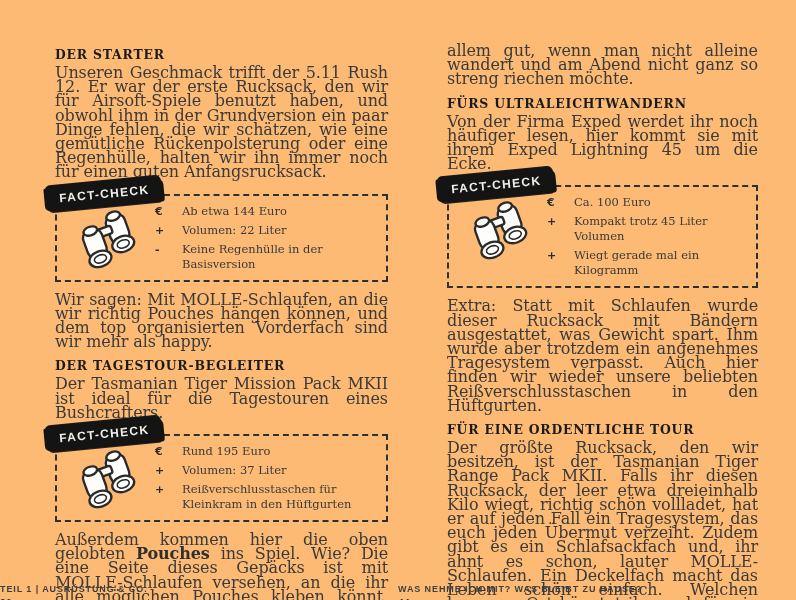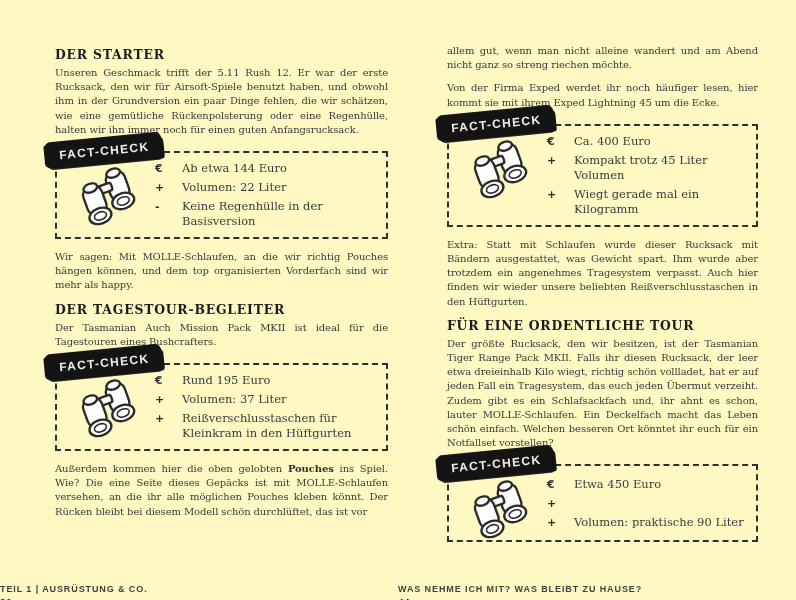--- a/index.html
+++ b/index.html
@@ -1,24 +1,24 @@
 <!DOCTYPE html>
 <html lang="de"><head>
 <meta charset="utf-8">
 <style>
   html,body{margin:0;padding:0;background:#ffffff;}
   .spread{
-    position:relative;width:796px;height:600px;background:#fef9c3;overflow:hidden;
+    position:relative;width:796px;height:600px;background:#fdba74;overflow:hidden;
     font-family:"DejaVu Serif", serif;color:#3a3a3a;
   }
   .col{position:absolute;top:44px;}
   .col-left{left:55px;width:333px;}
   .col-right{left:447px;width:311px;}
 
-  .para{font-size:10px;line-height:14.2px;text-align:justify;margin:0 0 9px;letter-spacing:-0.1px;}
+  .para{font-size:16px;line-height:14.2px;text-align:justify;margin:0 0 9px;letter-spacing:-0.1px;}
   .heading{
     font-size:12.4px;font-weight:bold;letter-spacing:0.8px;color:#1b1b1b;
     margin:3px 0 4px;
   }
 
   
   .factcheck{position:relative;margin:14px 0 11px;}
   .fc-frame{
     border:2px dashed #2f2f2f;
     padding:8px 8px 8px 98px;
@@ -85,21 +85,21 @@
         <div class="fc-item">
           <span class="m">-</span>
           <span class="t">Keine Regenhülle in der Basisversion</span>
         </div>
       </div>
     </div>
 
     <p class="para">Wir sagen: Mit MOLLE-Schlaufen, an die wir richtig Pouches hängen können, und dem top organisierten Vorderfach sind wir mehr als happy.</p>
 
     <div class="heading">DER TAGESTOUR-BEGLEITER</div>
-    <p class="para">Der Tasmanian Auch Mission Pack MKII ist ideal für die Tagestouren eines Bushcrafters.</p>
+    <p class="para">Der Tasmanian Tiger Mission Pack MKII ist ideal für die Tagestouren eines Bushcrafters.</p>
 
     <div class="factcheck">
       <div class="stamp">FACT-CHECK</div>
       <div class="fc-frame">
         <svg class="binocs" viewBox="0 0 100 82">
           <g transform="rotate(-20 50 41)" fill="#fdfdfc" stroke="#2a2a2a" stroke-width="3" stroke-linejoin="round" stroke-linecap="round">
             <rect x="55" y="10" width="25" height="38" rx="11"></rect>
             <ellipse cx="67.5" cy="12" rx="9" ry="5.5"></ellipse>
             <ellipse cx="67.5" cy="50" rx="14.5" ry="10"></ellipse>
             <ellipse cx="67.5" cy="50" rx="8" ry="5" fill="none" stroke-width="2"></ellipse>
@@ -125,41 +125,42 @@
       </div>
     </div>
 
     <p class="para"><span>Außerdem kommen hier die oben gelobten </span><span class="bold">Pouches</span><span> ins Spiel. Wie? Die eine Seite dieses Gepäcks ist mit MOLLE-Schlaufen versehen, an die ihr alle möglichen Pouches kleben könnt. Der Rücken bleibt bei diesem Modell schön durchlüftet, das ist vor</span></p>
   </div>
 
   <div class="col col-right">
 
     <p class="para">allem gut, wenn man nicht alleine wandert und am Abend nicht ganz so streng riechen möchte.</p>
 
+    <div class="heading">FÜRS ULTRALEICHTWANDERN</div>
     <p class="para">Von der Firma Exped werdet ihr noch häufiger lesen, hier kommt sie mit ihrem Exped Lightning 45 um die Ecke.</p>
 
     <div class="factcheck">
       <div class="stamp">FACT-CHECK</div>
       <div class="fc-frame">
         <svg class="binocs" viewBox="0 0 100 82">
           <g transform="rotate(-20 50 41)" fill="#fdfdfc" stroke="#2a2a2a" stroke-width="3" stroke-linejoin="round" stroke-linecap="round">
             <rect x="55" y="10" width="25" height="38" rx="11"></rect>
             <ellipse cx="67.5" cy="12" rx="9" ry="5.5"></ellipse>
             <ellipse cx="67.5" cy="50" rx="14.5" ry="10"></ellipse>
             <ellipse cx="67.5" cy="50" rx="8" ry="5" fill="none" stroke-width="2"></ellipse>
             <rect x="40" y="22" width="20" height="10" rx="3"></rect>
             <rect x="21" y="18" width="25" height="38" rx="11"></rect>
             <ellipse cx="33.5" cy="20" rx="9" ry="5.5"></ellipse>
             <ellipse cx="33.5" cy="58" rx="14.5" ry="10"></ellipse>
             <ellipse cx="33.5" cy="58" rx="8" ry="5" fill="none" stroke-width="2"></ellipse>
           </g>
         </svg>
         <div class="fc-item">
           <span class="m">€</span>
-          <span class="t">Ca. 400 Euro</span>
+          <span class="t">Ca. 100 Euro</span>
         </div>
         <div class="fc-item">
           <span class="m">+</span>
           <span class="t">Kompakt trotz 45 Liter Volumen</span>
         </div>
         <div class="fc-item">
           <span class="m">+</span>
           <span class="t">Wiegt gerade mal ein Kilogramm</span>
         </div>
       </div>

